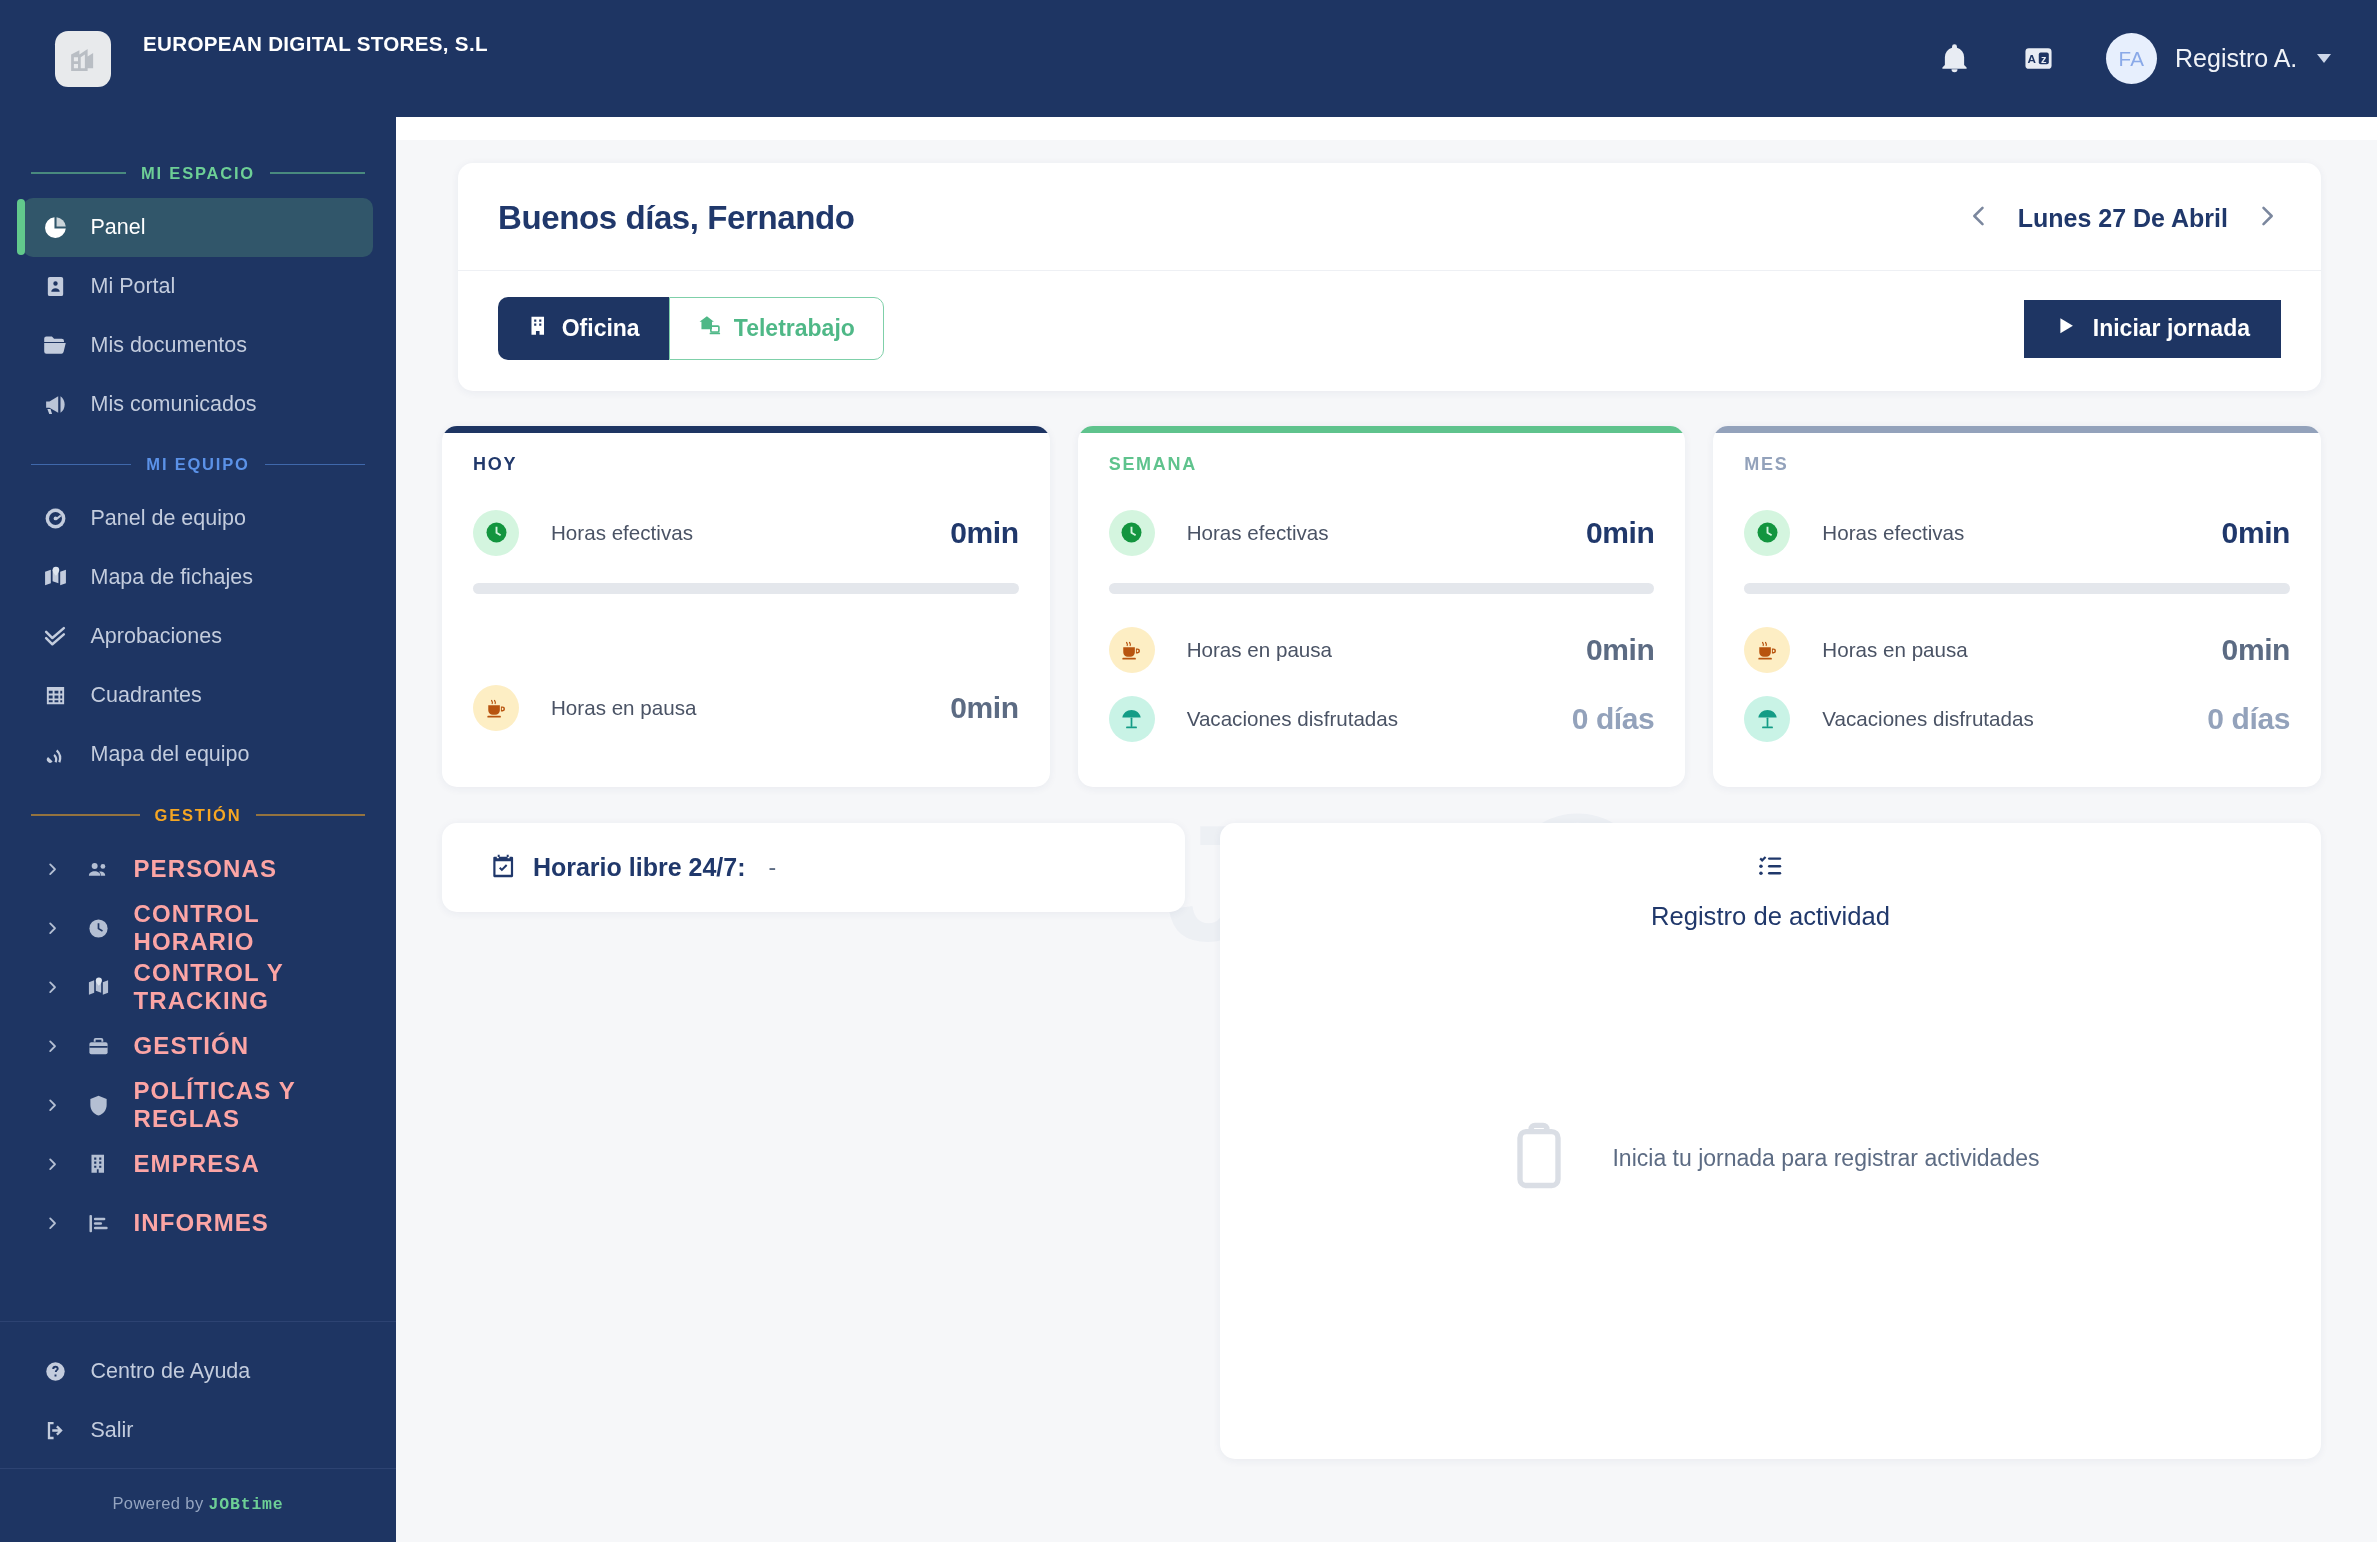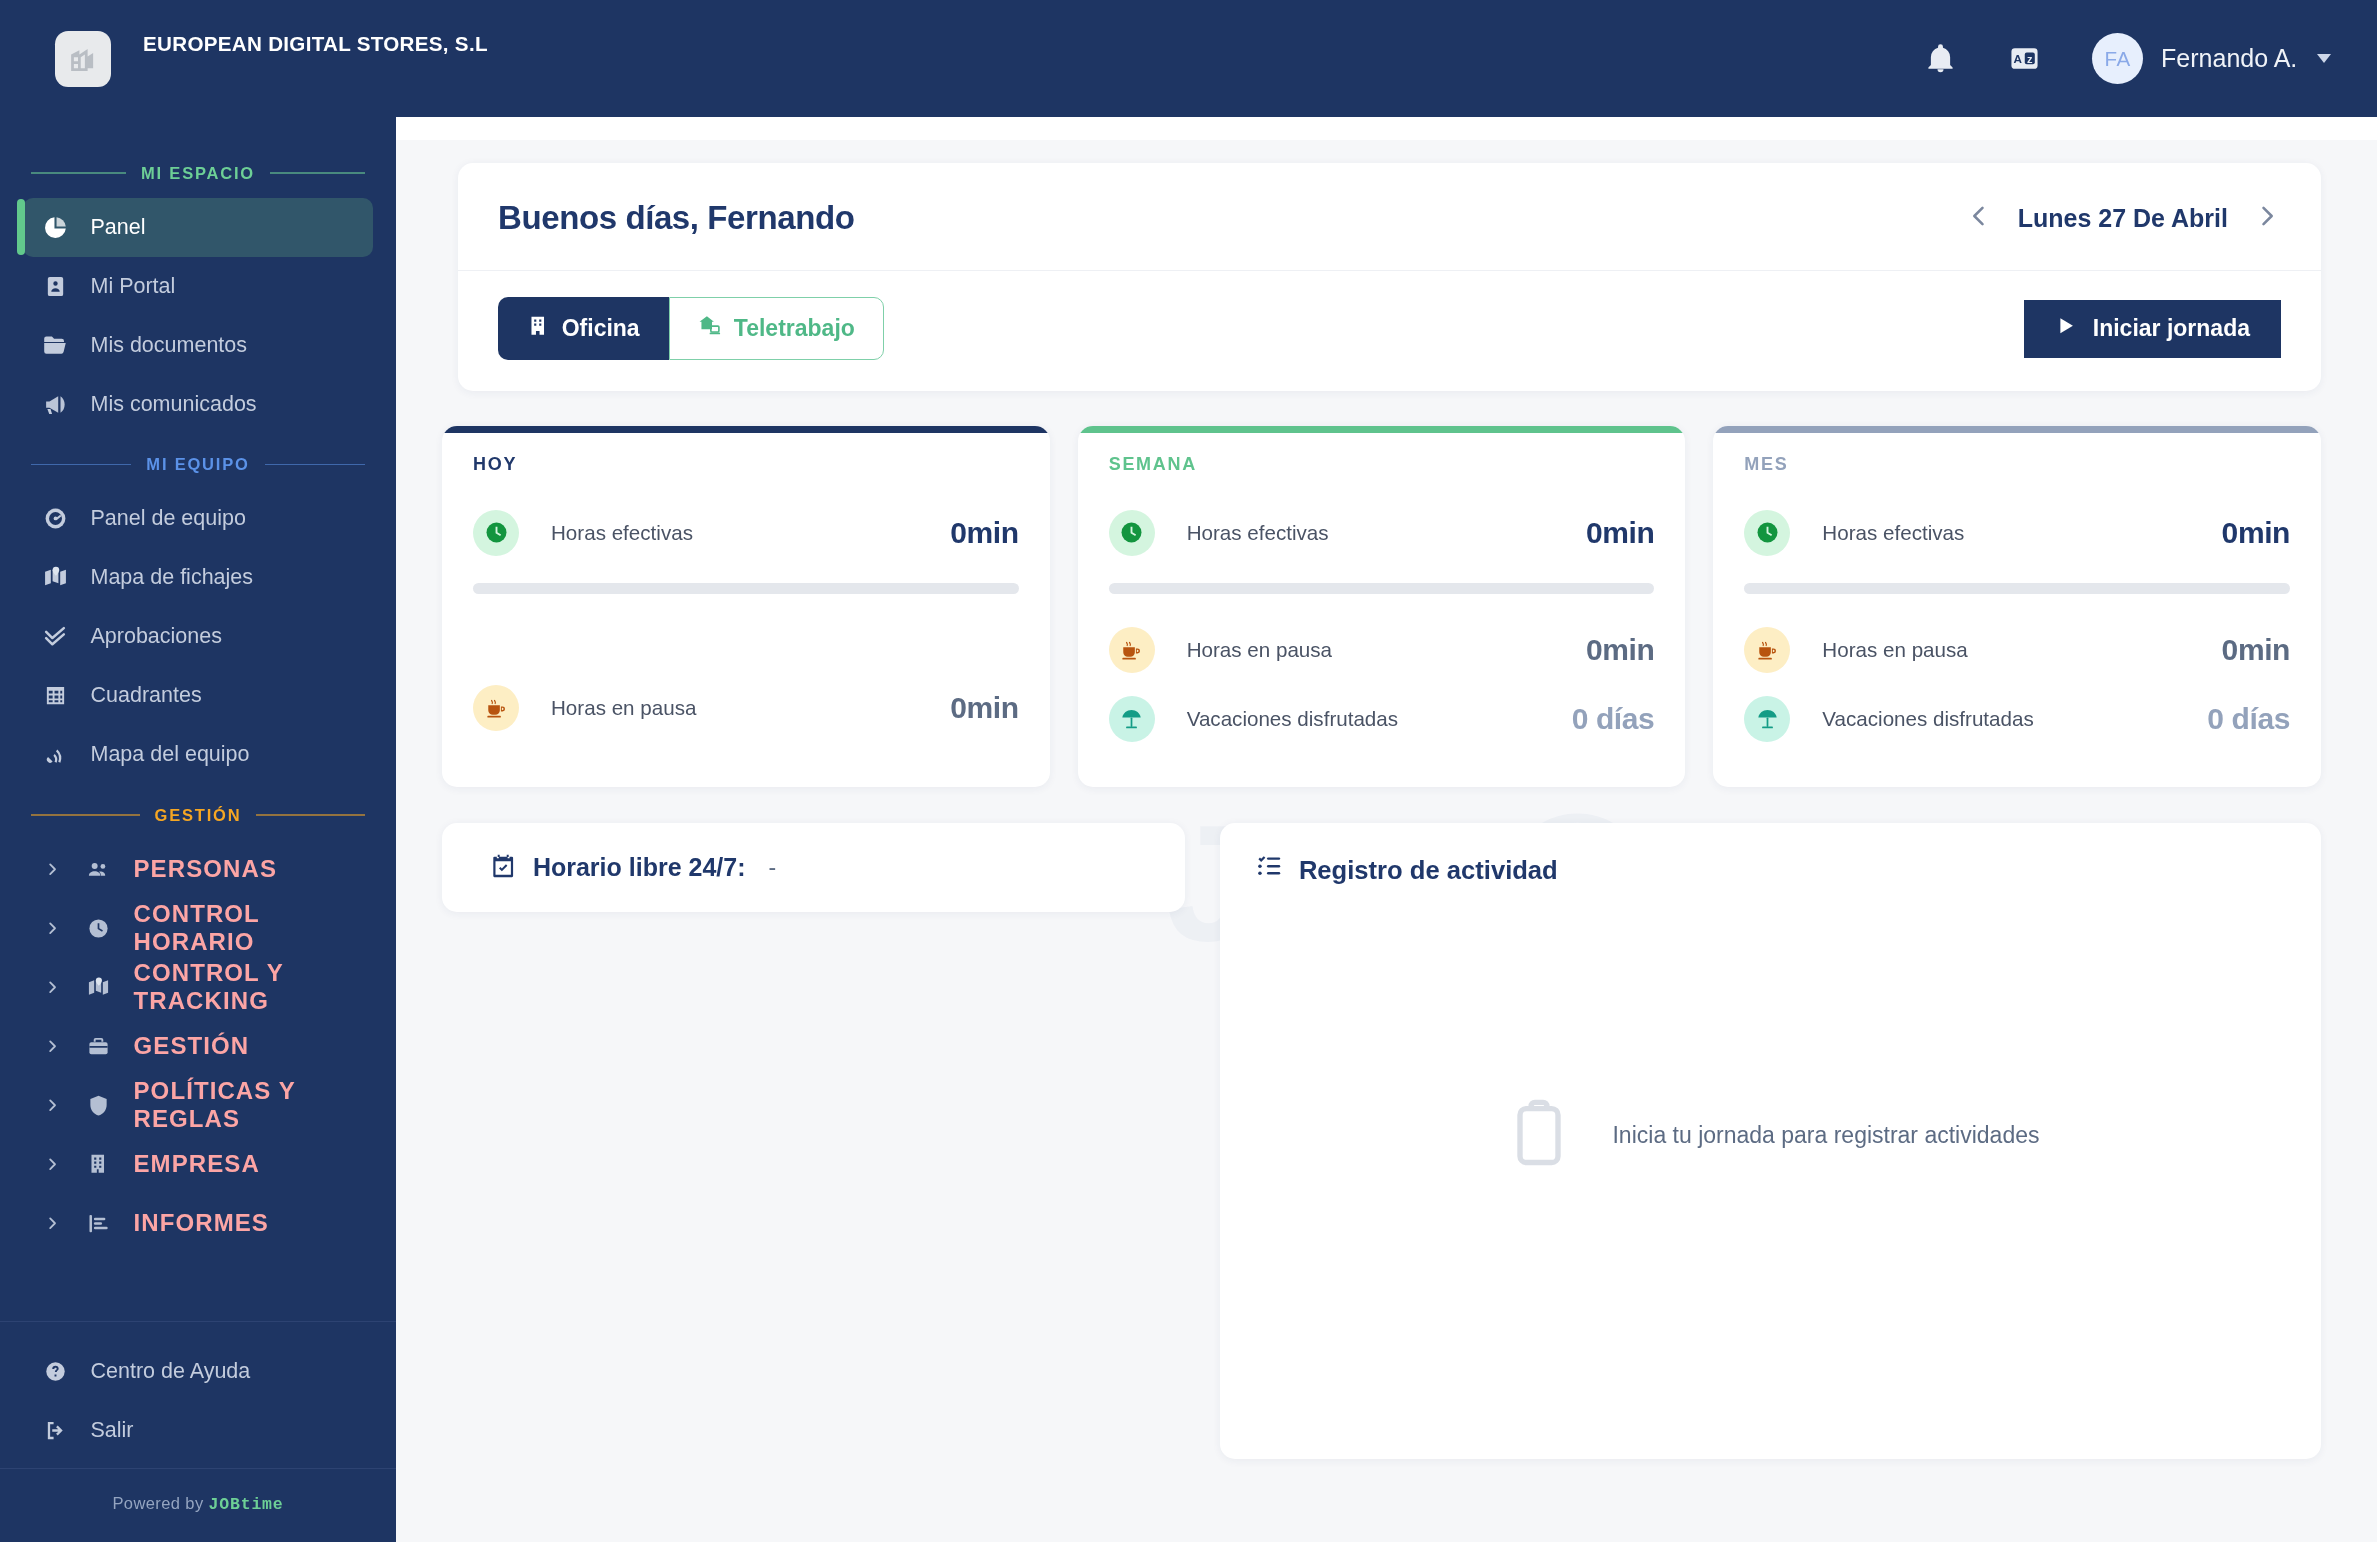--- a/index.html
+++ b/index.html
@@ -193,22 +193,22 @@
   }
   .horario-title { font-size: 25px; font-weight: bold; color: #20386b; }
   .horario-val { font-size: 23px; color: #5c6b83; margin-left: 6.6px; }
 
   .activity-card {
     flex: 1; background: #ffffff; border-radius: 15px;
     box-shadow: 0 1.7px 8.3px rgba(30,53,99,.06);
     padding: 30px 36px 40px 36px; min-height: 636px;
     display: flex; flex-direction: column;
   }
-  .activity-title { display: flex; align-items: flex-end; gap: 16.5px;
-                    font-size: 25.6px; font-weight: bold; color: #20386b; }
+  .activity-title { display: flex; align-items: center; gap: 16.5px;
+                    font-size: 25.6px; font-weight: normal; color: #20386b; flex-direction: column; }
   .activity-empty {
     flex: 1; display: flex; flex-direction: row;
     align-items: center; justify-content: center; gap: 35px;
     margin-top: -33px;
   }
   .empty-text { font-size: 23px; color: #5c6b83; }
 </style>
 </head>
 <body>
 
@@ -231,21 +231,21 @@
     <span class="icon-btn">
       <svg width="33" height="33" viewBox="0 0 24 24">
         <rect x="2.5" y="4.5" width="19" height="15" rx="2.5" fill="#e8ecf3"></rect>
         <text x="7" y="15.6" font-family="Liberation Sans, sans-serif" font-size="8.5" font-weight="bold" fill="#1e3563" text-anchor="middle">A</text>
         <rect x="12.2" y="7.6" width="7.3" height="8.6" rx="1.4" fill="#1e3563"></rect>
         <text x="15.9" y="15" font-family="Liberation Sans, sans-serif" font-size="8" font-weight="bold" fill="#e8ecf3" text-anchor="middle">z</text>
       </svg>
     </span>
     <div class="user-block">
       <span class="avatar">FA</span>
-      <span class="user-name">Fernando A.</span>
+      <span class="user-name">Registro A.</span>
       <span class="caret"></span>
     </div>
   </div>
 </header>
 
 <div class="shell">
 
   <nav class="sidebar">
     <div class="sb-scroll">
 

